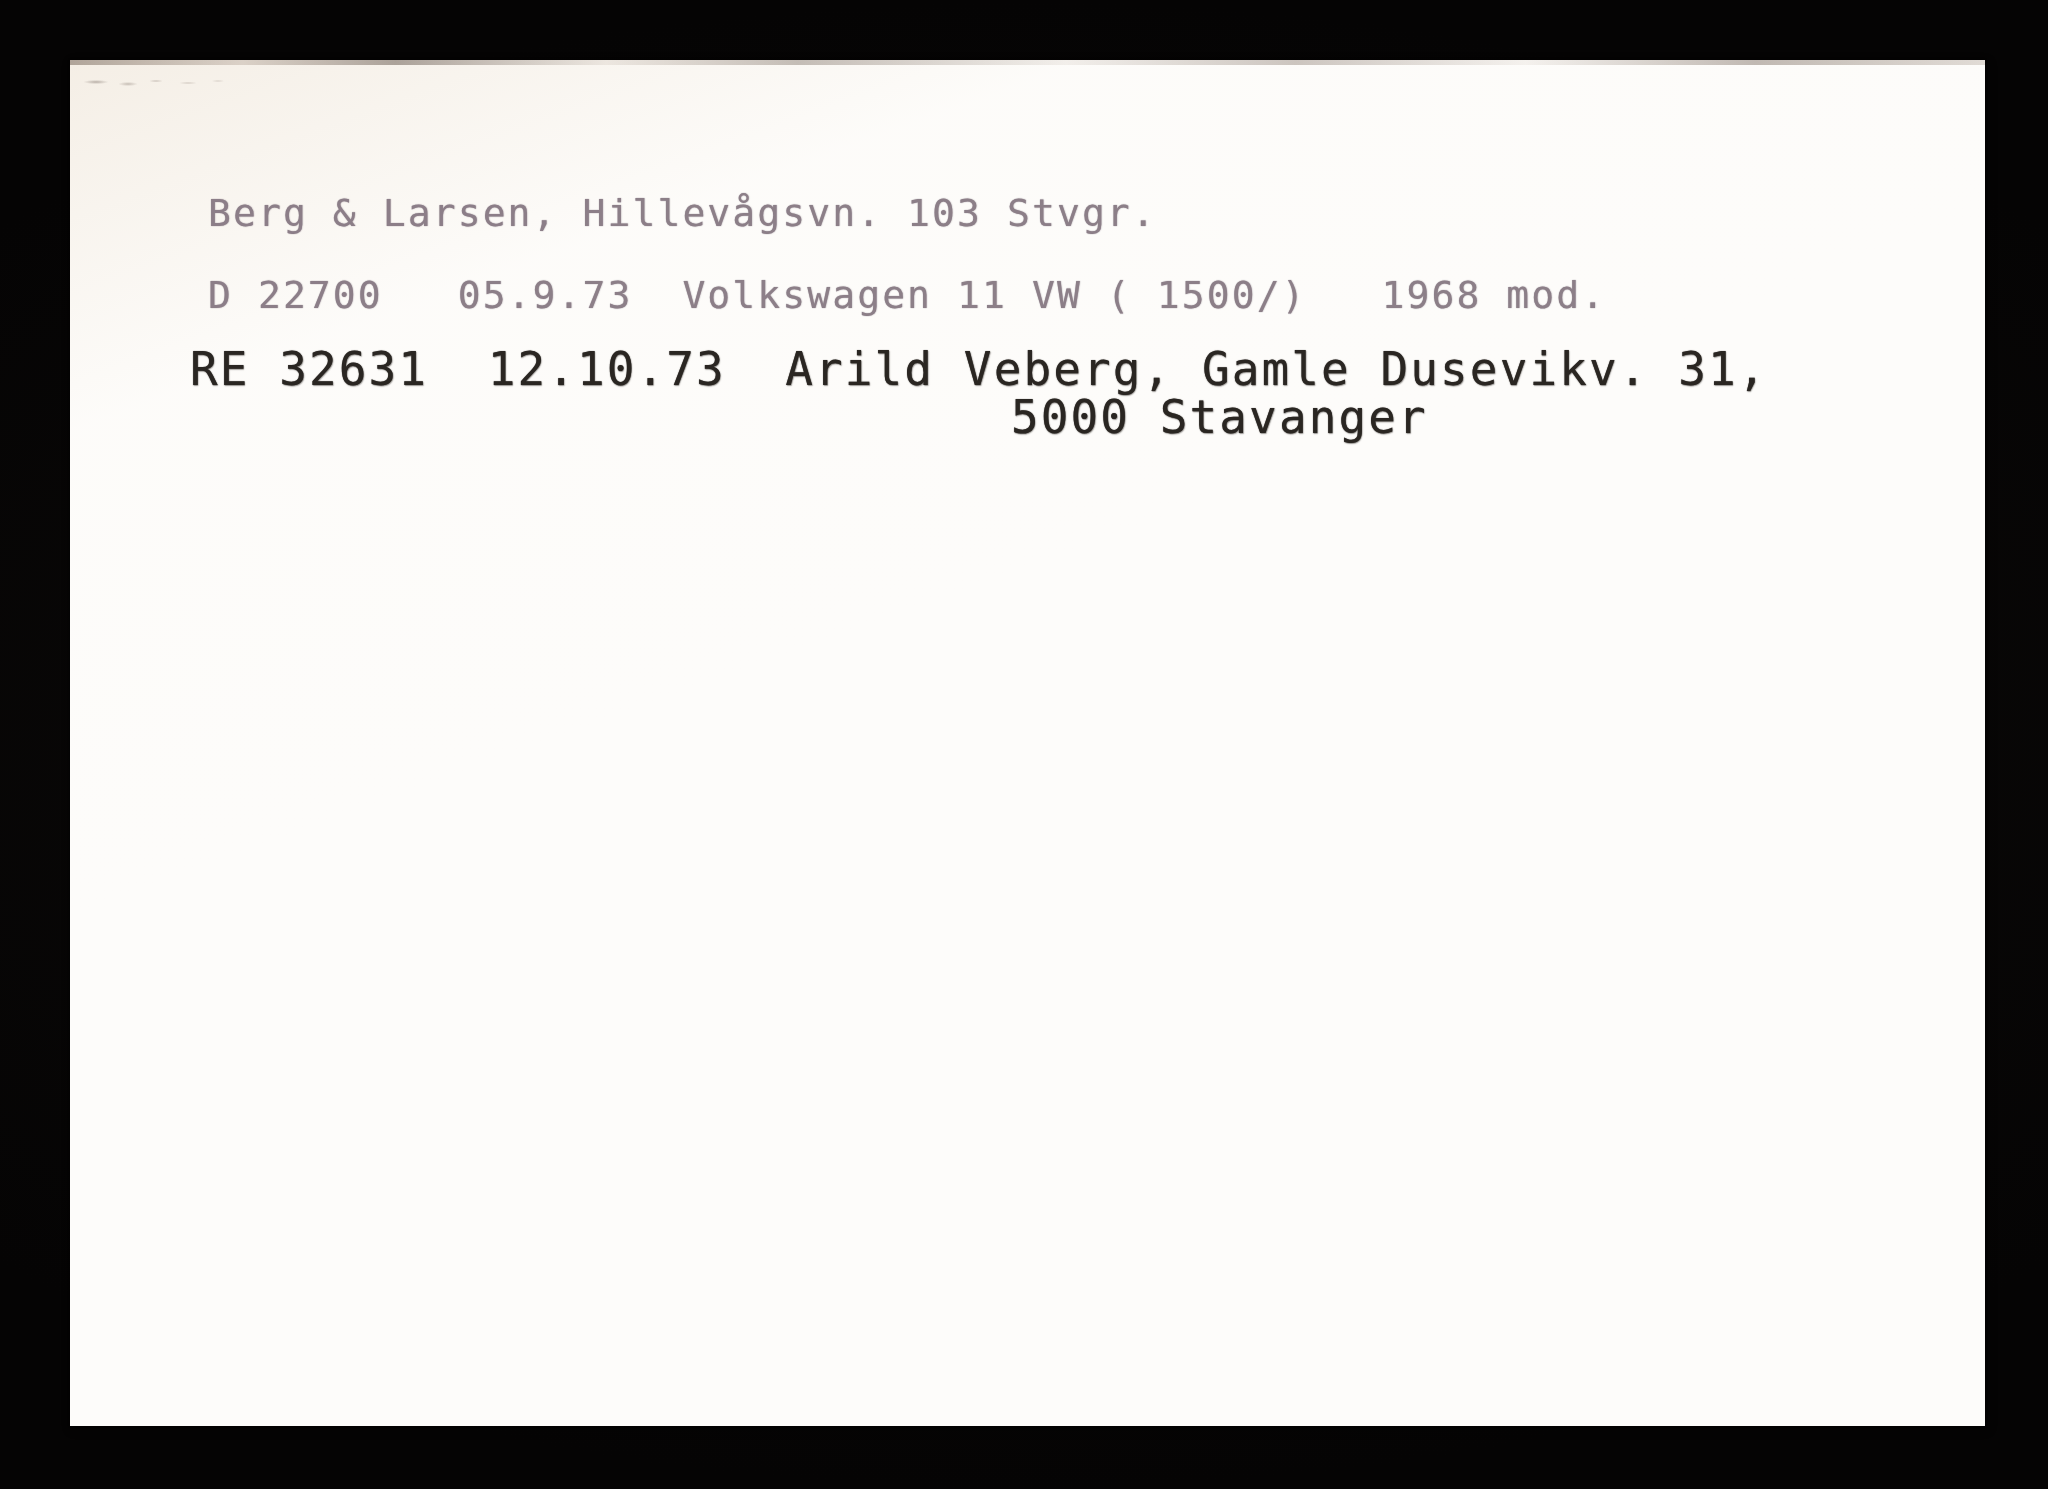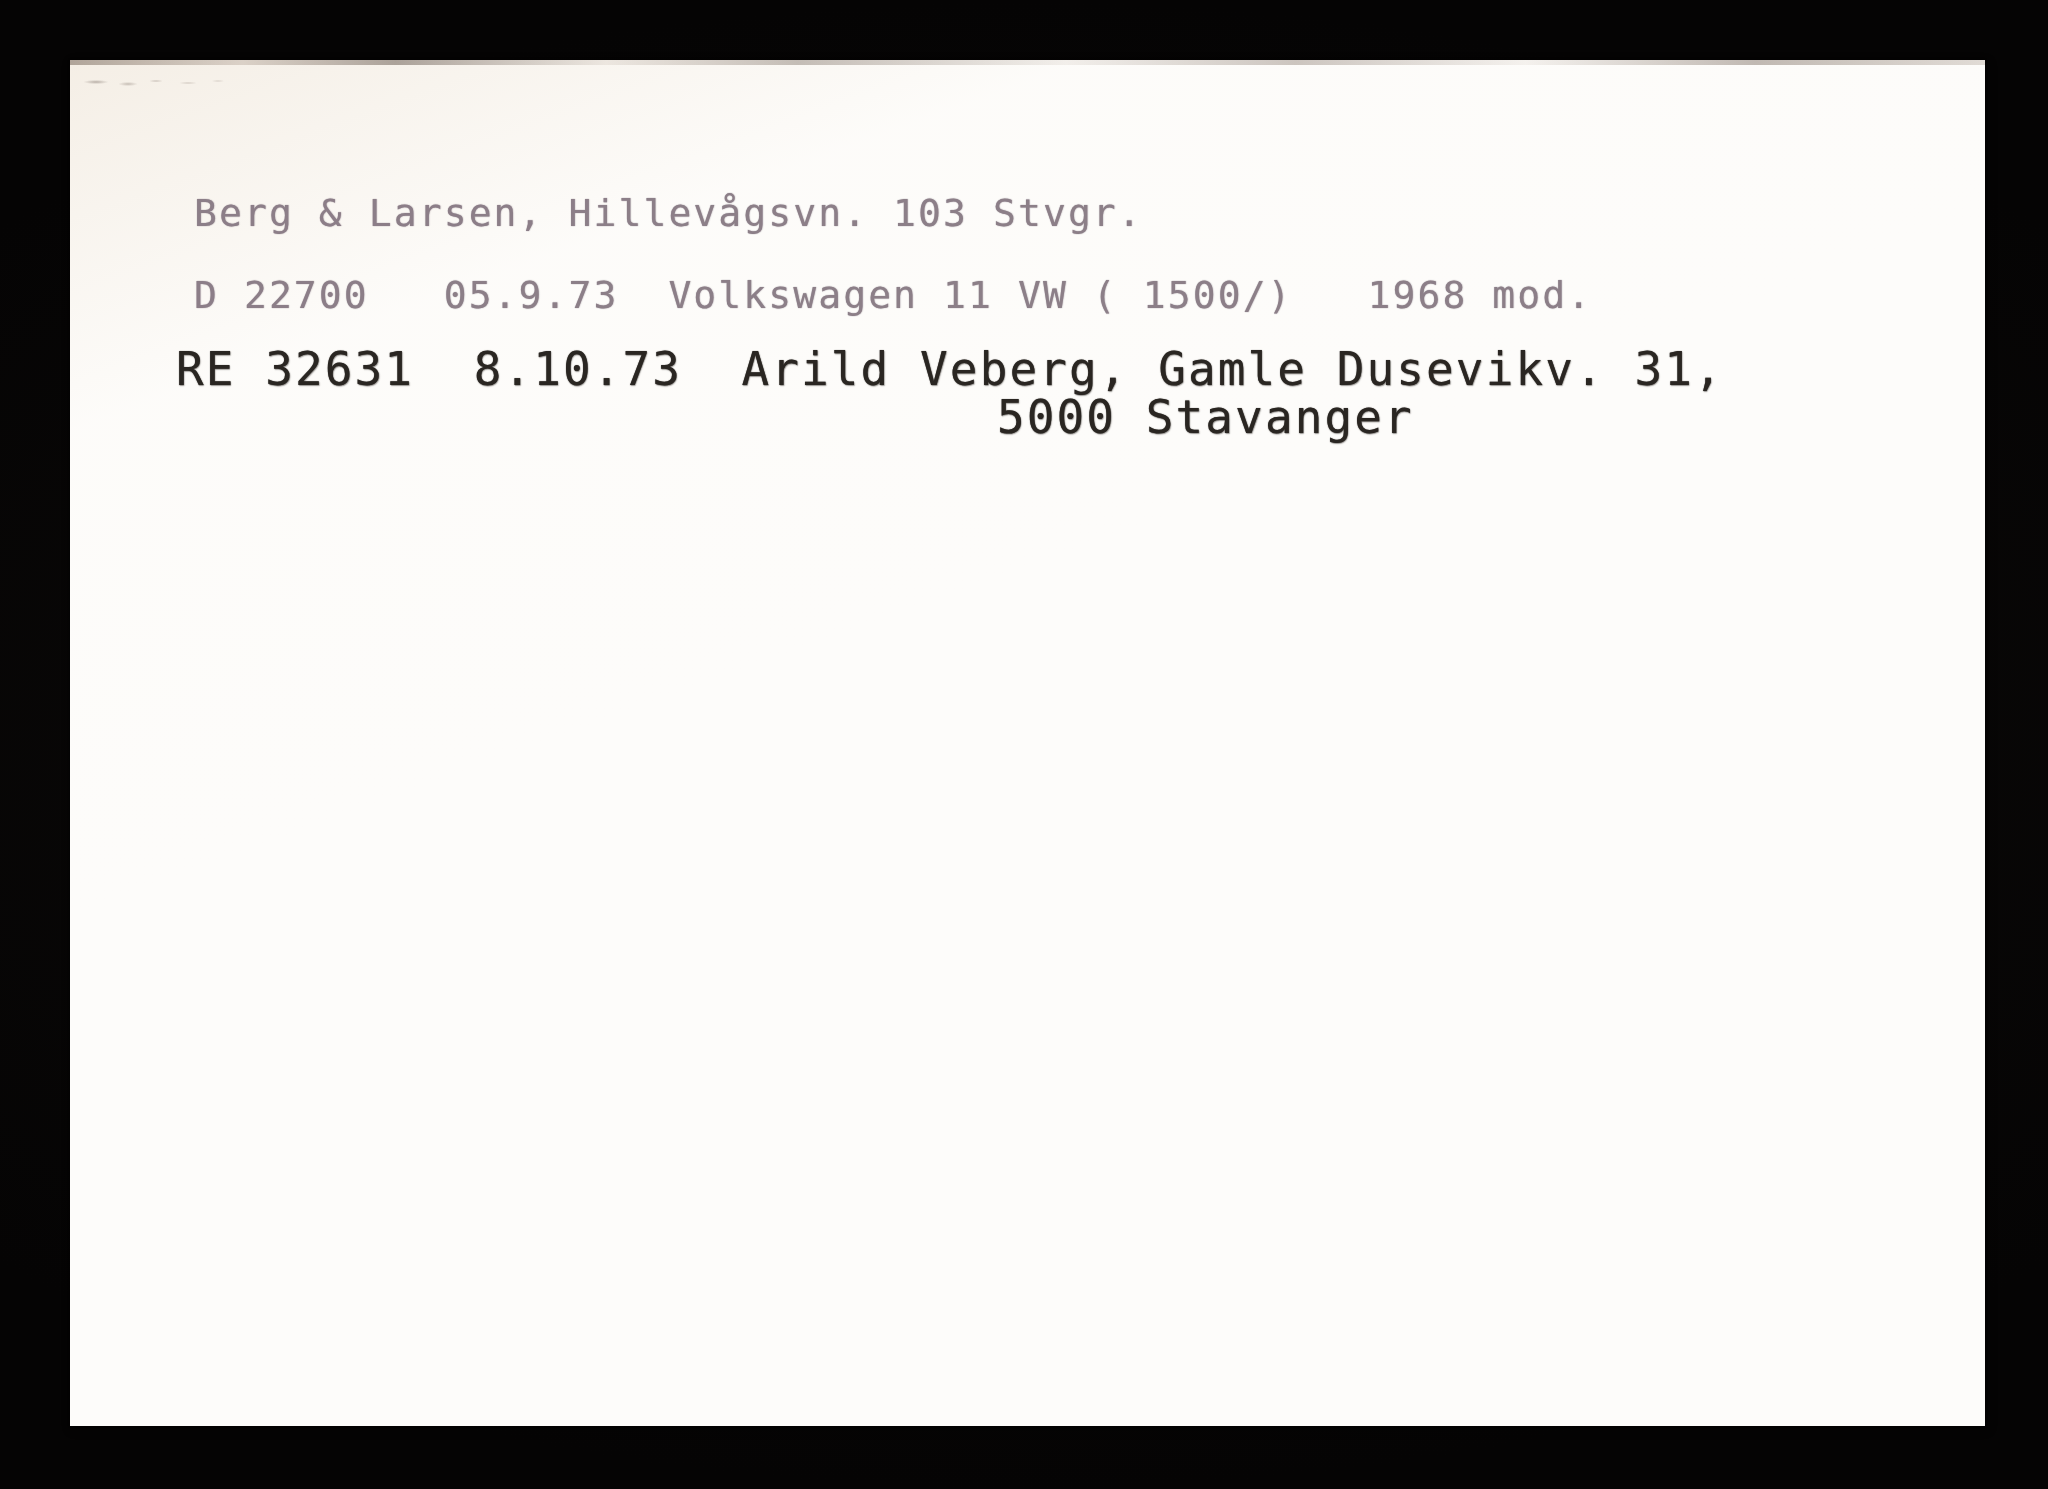--- a/index.html
+++ b/index.html
@@ -84,21 +84,21 @@
       radial-gradient(ellipse 14px 3px at 44px 8px,  rgba(104,88,78,0.34) 0%, rgba(104,88,78,0) 70%),
       radial-gradient(ellipse 10px 2px at 72px 5px,  rgba(110,94,84,0.30) 0%, rgba(110,94,84,0) 70%),
       radial-gradient(ellipse 13px 2px at 104px 7px, rgba(118,102,90,0.26) 0%, rgba(118,102,90,0) 70%),
       radial-gradient(ellipse  9px 2px at 134px 5px, rgba(124,108,96,0.22) 0%, rgba(124,108,96,0) 70%);
     pointer-events: none;
   }
 
   
   #typed-content {
     position: absolute;
-    left: 2px;
+    left: 16px;
     top: 0;
     width: 100%;
     height: 100%;
   }
 
   .typed-line {
     position: absolute;
     white-space: pre;
     letter-spacing: 0.02em;
   }
@@ -141,19 +141,19 @@
     <div id="card-paper-tone"></div>
     <div id="card-top-edge"></div>
     <div id="pencil-smudge"></div>
 
     <div id="typed-content">
 
       <div class="typed-line ink-faded" id="line-company">Berg &amp; Larsen, Hillevågsvn. 103 Stvgr.</div>
 
       <div class="typed-line ink-faded" id="line-vehicle">D 22700   05.9.73  Volkswagen 11 VW ( 1500/)   1968 mod.</div>
 
-      <div class="typed-line ink-dark" id="line-owner">RE 32631  8.10.73  Arild Veberg, Gamle Dusevikv. 31,</div>
+      <div class="typed-line ink-dark" id="line-owner">RE 32631  12.10.73  Arild Veberg, Gamle Dusevikv. 31,</div>
 
       <div class="typed-line ink-dark" id="line-postal">5000 Stavanger</div>
 
     </div>
   </div>
 </div>
 
 </body></html>

